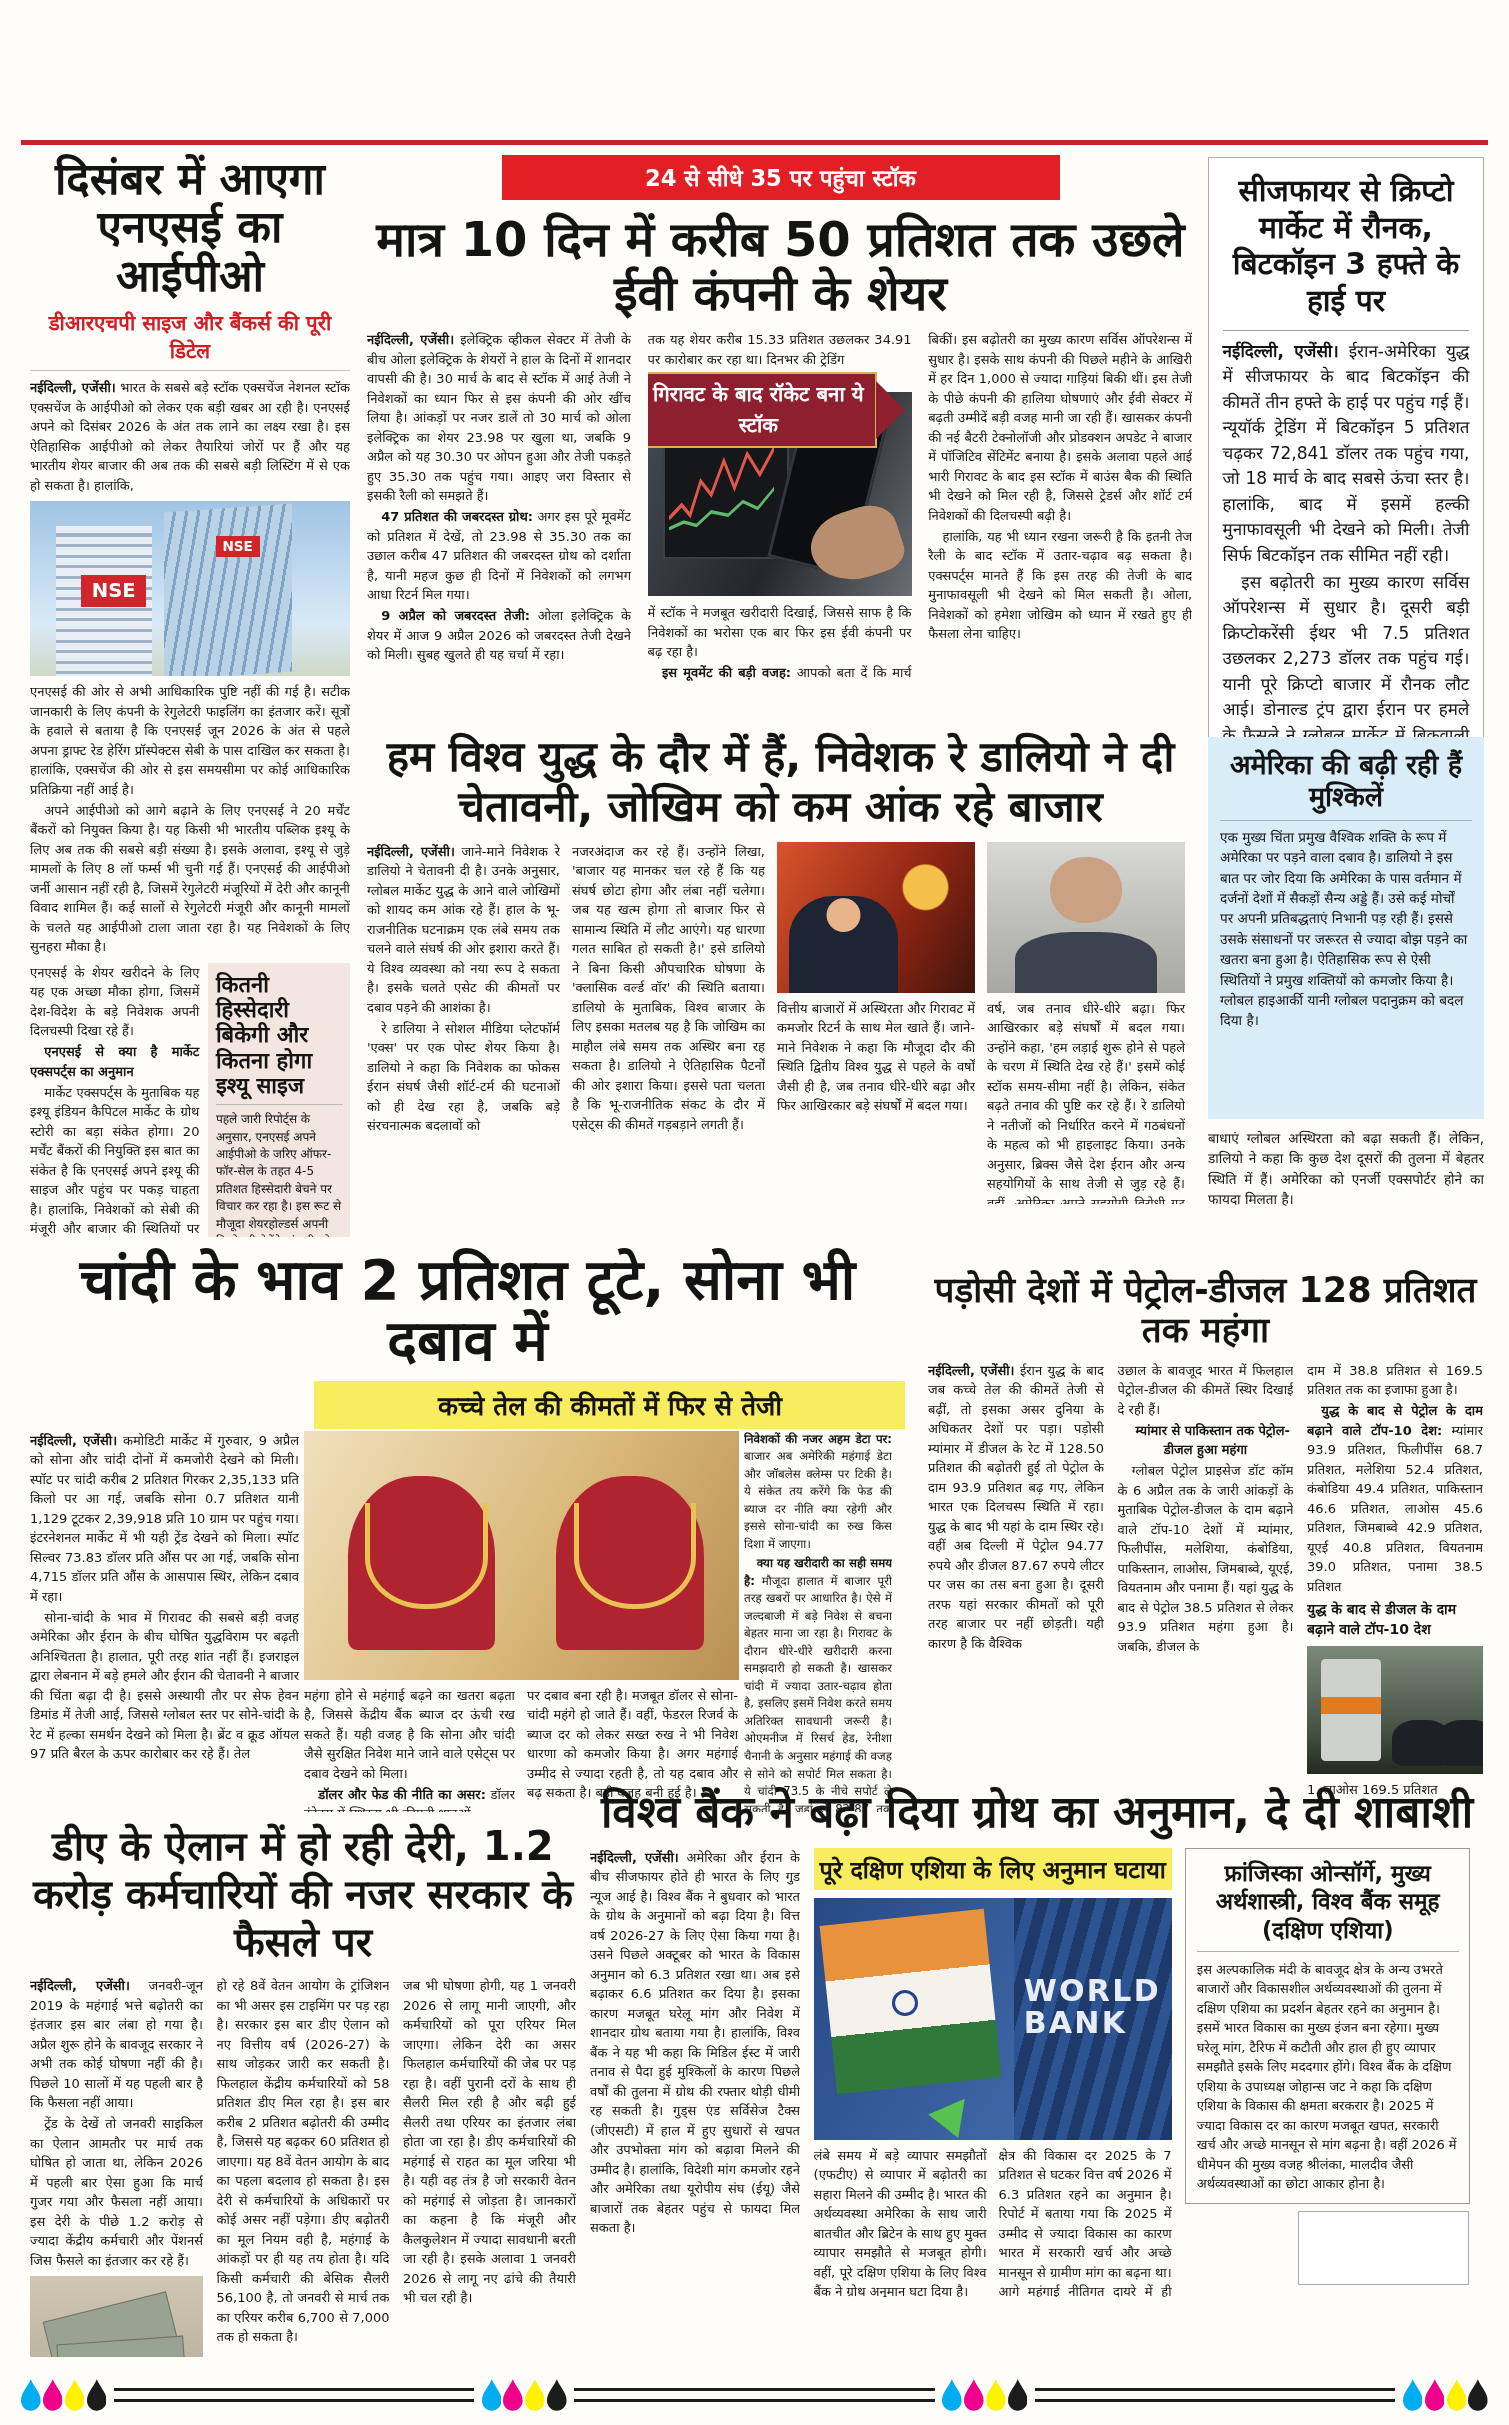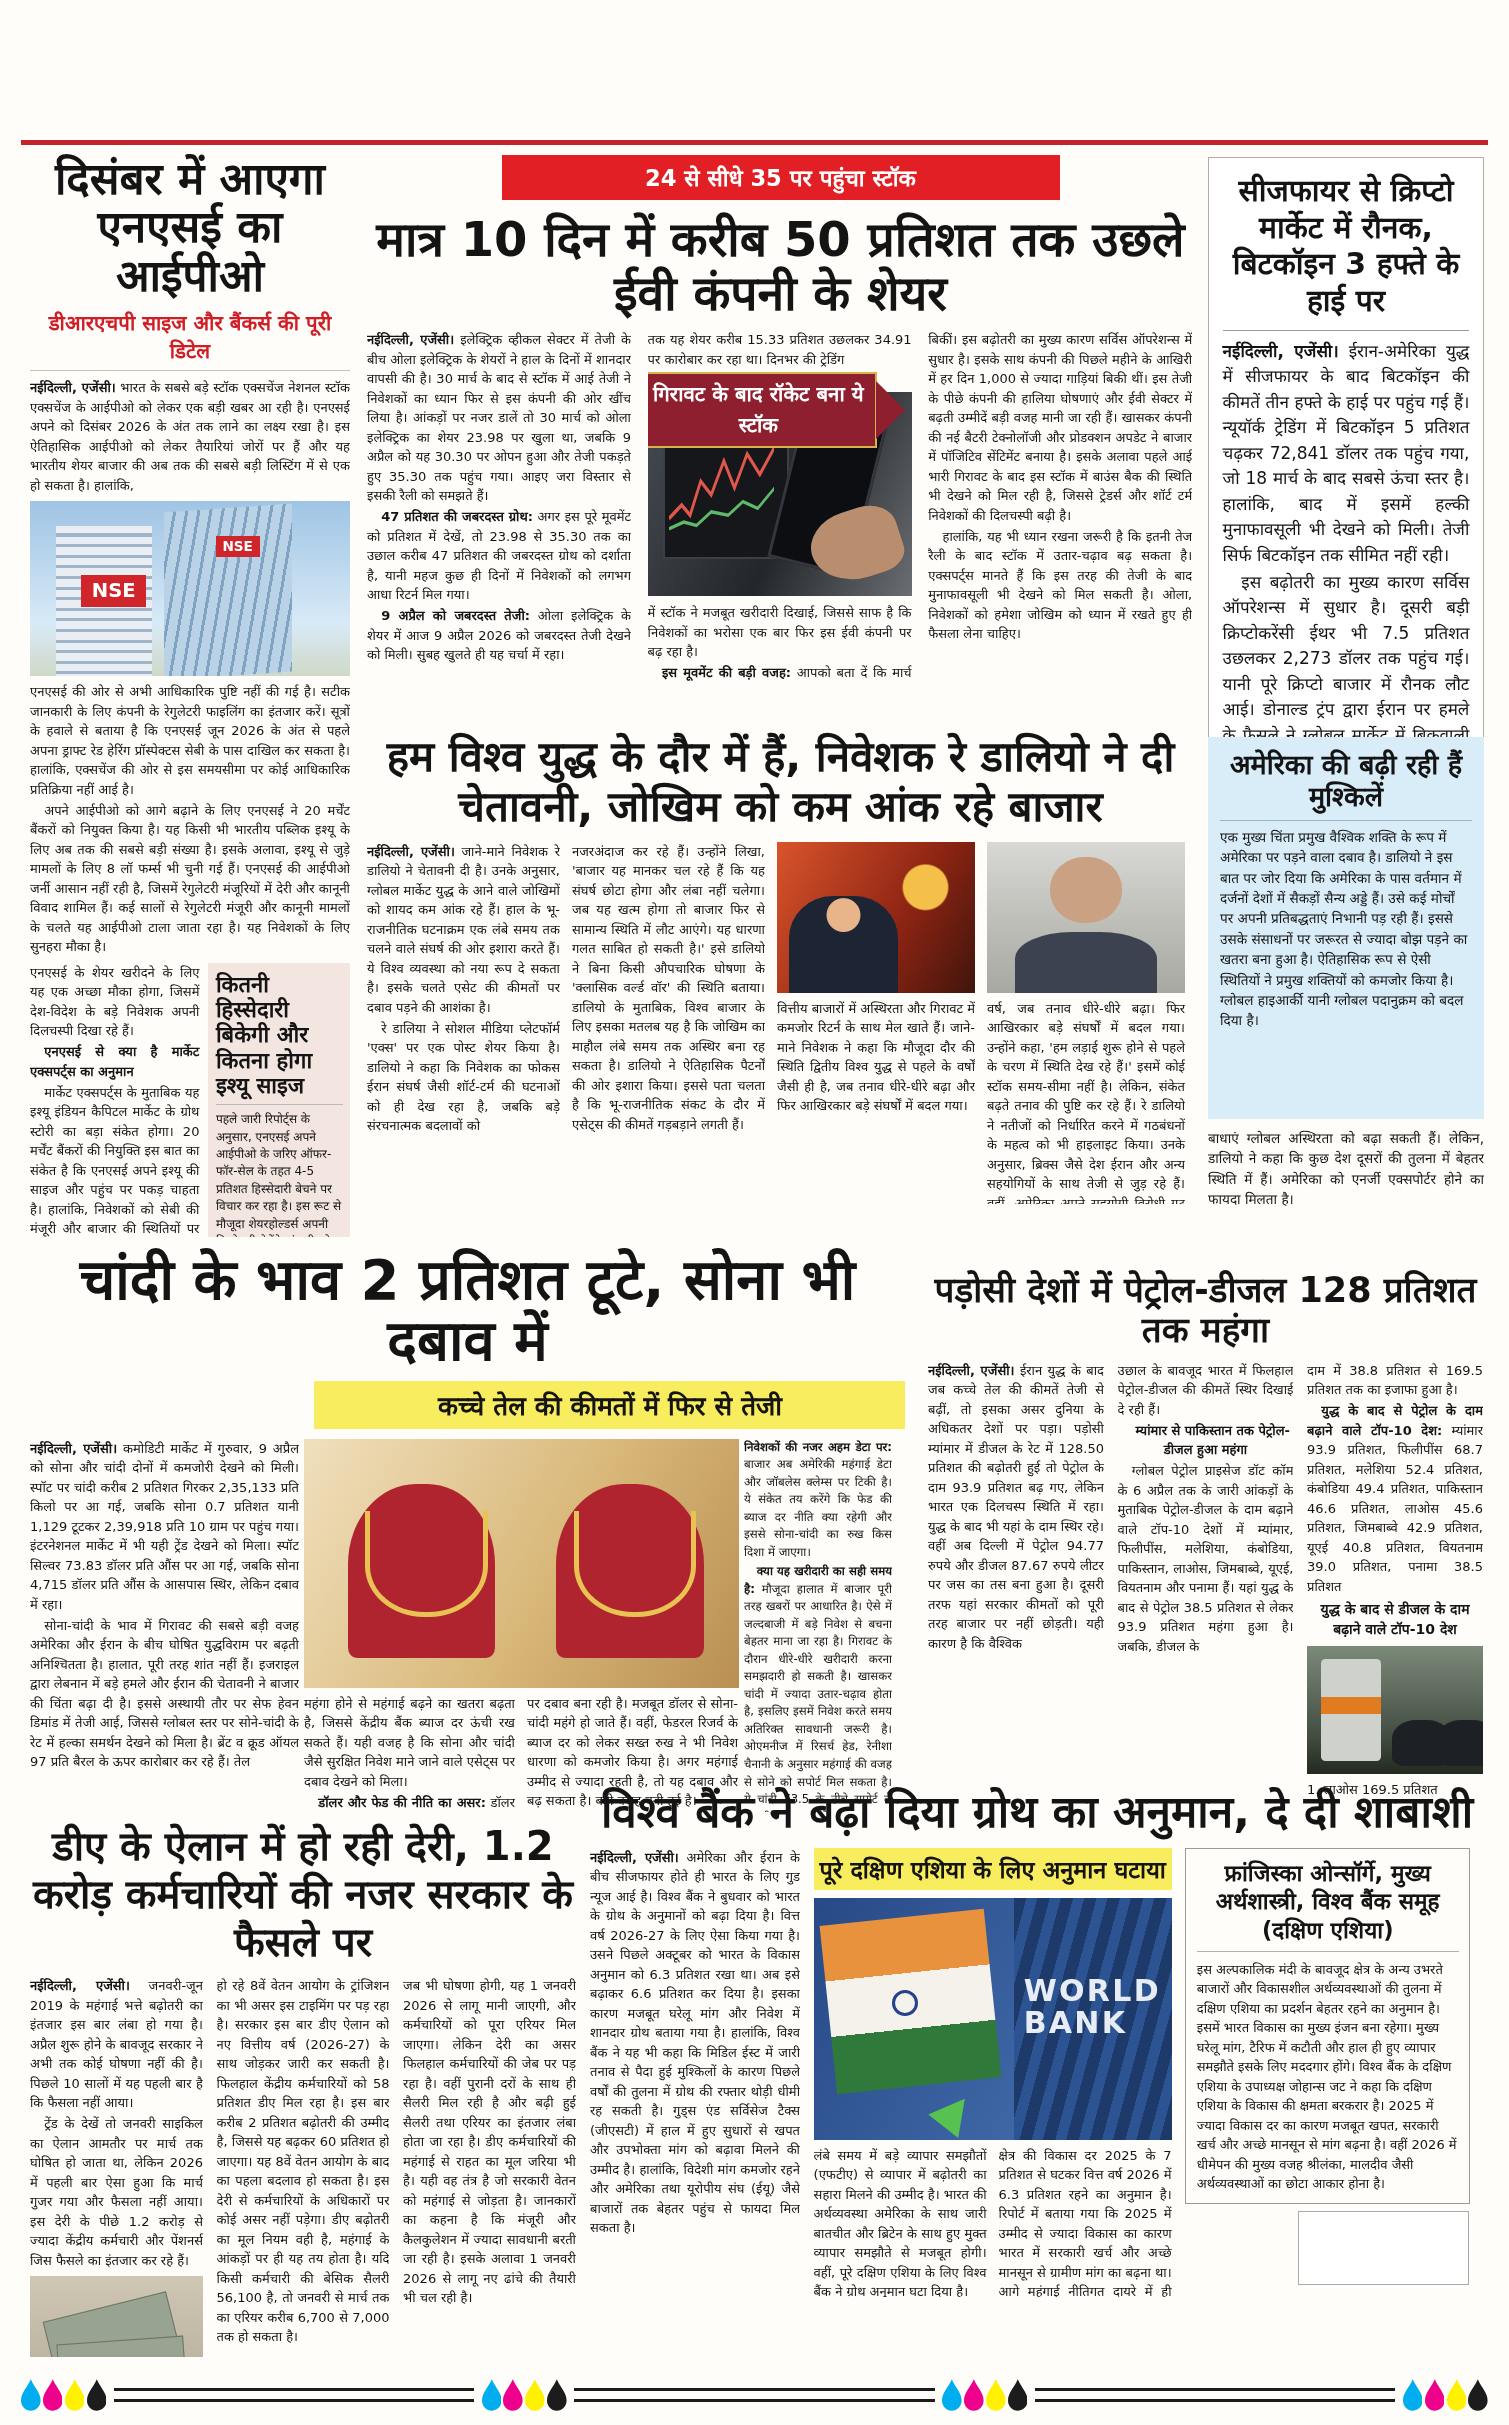--- a/index.html
+++ b/index.html
@@ -96,21 +96,21 @@
             padding:10.6px 12px;box-sizing:border-box;overflow:hidden;}
   .blue-box h3{margin:1.5px 0 6px;text-align:center;font-size:27px;line-height:1.2;
                border-bottom:1.5px solid #9db4c2;padding-bottom:6px;}
   .blue-box div{font-size:13.6px;line-height:1.5;}
   .after-blue{position:absolute;left:1208px;top:1128px;width:276px;height:110px;overflow:hidden;}
   
   .art-silver{position:absolute;left:30px;top:1247px;width:875px;height:565px;overflow:hidden;}
   .art-silver h1{margin:1.5px 0 9px;text-align:center;font-size:56px;line-height:1.1;}
   .silver-banner{margin-left:284px;width:592px;background:#f8ec5f;font-size:26px;font-weight:bold;
                  text-align:center;padding:6px 0;box-sizing:border-box;}
-  .silver-row{display:flex;gap:5px;margin-top:10px;}
+  .silver-row{display:flex;gap:5px;margin-top:2px;}
   .silver-left{width:269px;height:423px;overflow:hidden;}
   .silver-mid{width:435px;}
   .silver-right{width:148px;height:423px;overflow:hidden;font-size:11.7px;}
   .silver-right .body-t{font-size:11.7px;}
   .gold-photo{position:relative;width:100%;height:249px;overflow:hidden;
               background:linear-gradient(120deg,#f0e0bd,#d9b87a 55%,#b98f52);}
   .bust{position:absolute;width:34%;height:70%;border-radius:46% 46% 6% 6%;background:#b02430;top:18%;}
   .bust.b1{left:10%;}.bust.b2{left:58%;}
   .bust::after{content:"";position:absolute;left:12%;top:16%;width:76%;height:58%;
                border:5.3px solid #e8c252;border-top:none;border-radius:0 0 48% 48%;}
@@ -120,21 +120,21 @@
   .art-petrol{position:absolute;left:928px;top:1247px;width:555px;height:565px;overflow:hidden;}
   .art-petrol h1{margin:22.6px 0 10.6px;text-align:center;font-size:35px;line-height:1.15;}
   .petrol-cols{display:flex;gap:13.6px;}
   .petrol-c{width:176px;height:438px;overflow:hidden;}
   .pump-photo{position:relative;width:100%;height:128px;margin:6px 0;overflow:hidden;
               background:linear-gradient(#7c8a7a,#434d42 70%,#23291f);}
   .pump{position:absolute;left:8%;top:10%;width:34%;height:80%;background:#cfd2cc;border-radius:4.5px;}
   .pump::after{content:"";position:absolute;left:0;top:38%;width:100%;height:16%;background:#e07b1f;}
   .bike{position:absolute;width:34%;height:36%;background:#1d2025;border-radius:40% 40% 20% 20%;bottom:6%;}
   .bike.k1{left:48%;}.bike.k2{left:74%;}
-  .t10-head{font-weight:bold;text-align:center;font-size:14px;line-height:1.45;margin:3px 0 4.5px;}
+  .t10-head{font-weight:bold;text-align:left;font-size:14px;line-height:1.45;margin:3px 0 4.5px;}
   .t10-item{font-size:13px;line-height:1.55;}
   
   .art-da{position:absolute;left:30px;top:1817px;width:546px;height:540px;overflow:hidden;}
   .art-da h1{margin:4.5px 0 10.6px;text-align:center;font-size:40px;line-height:1.2;}
   .da-cols{display:flex;gap:13.6px;}
   .da-c{width:173px;height:408px;overflow:hidden;}
   .money-photo{position:relative;width:100%;height:189px;margin-top:6px;overflow:hidden;
                background:linear-gradient(#cfc7b4,#a79e8a);}
   .note{position:absolute;width:72%;height:26%;background:#99a391;border:0.8px solid #6d7565;}
   .note.n1{left:10%;top:16%;transform:rotate(-14deg);}

